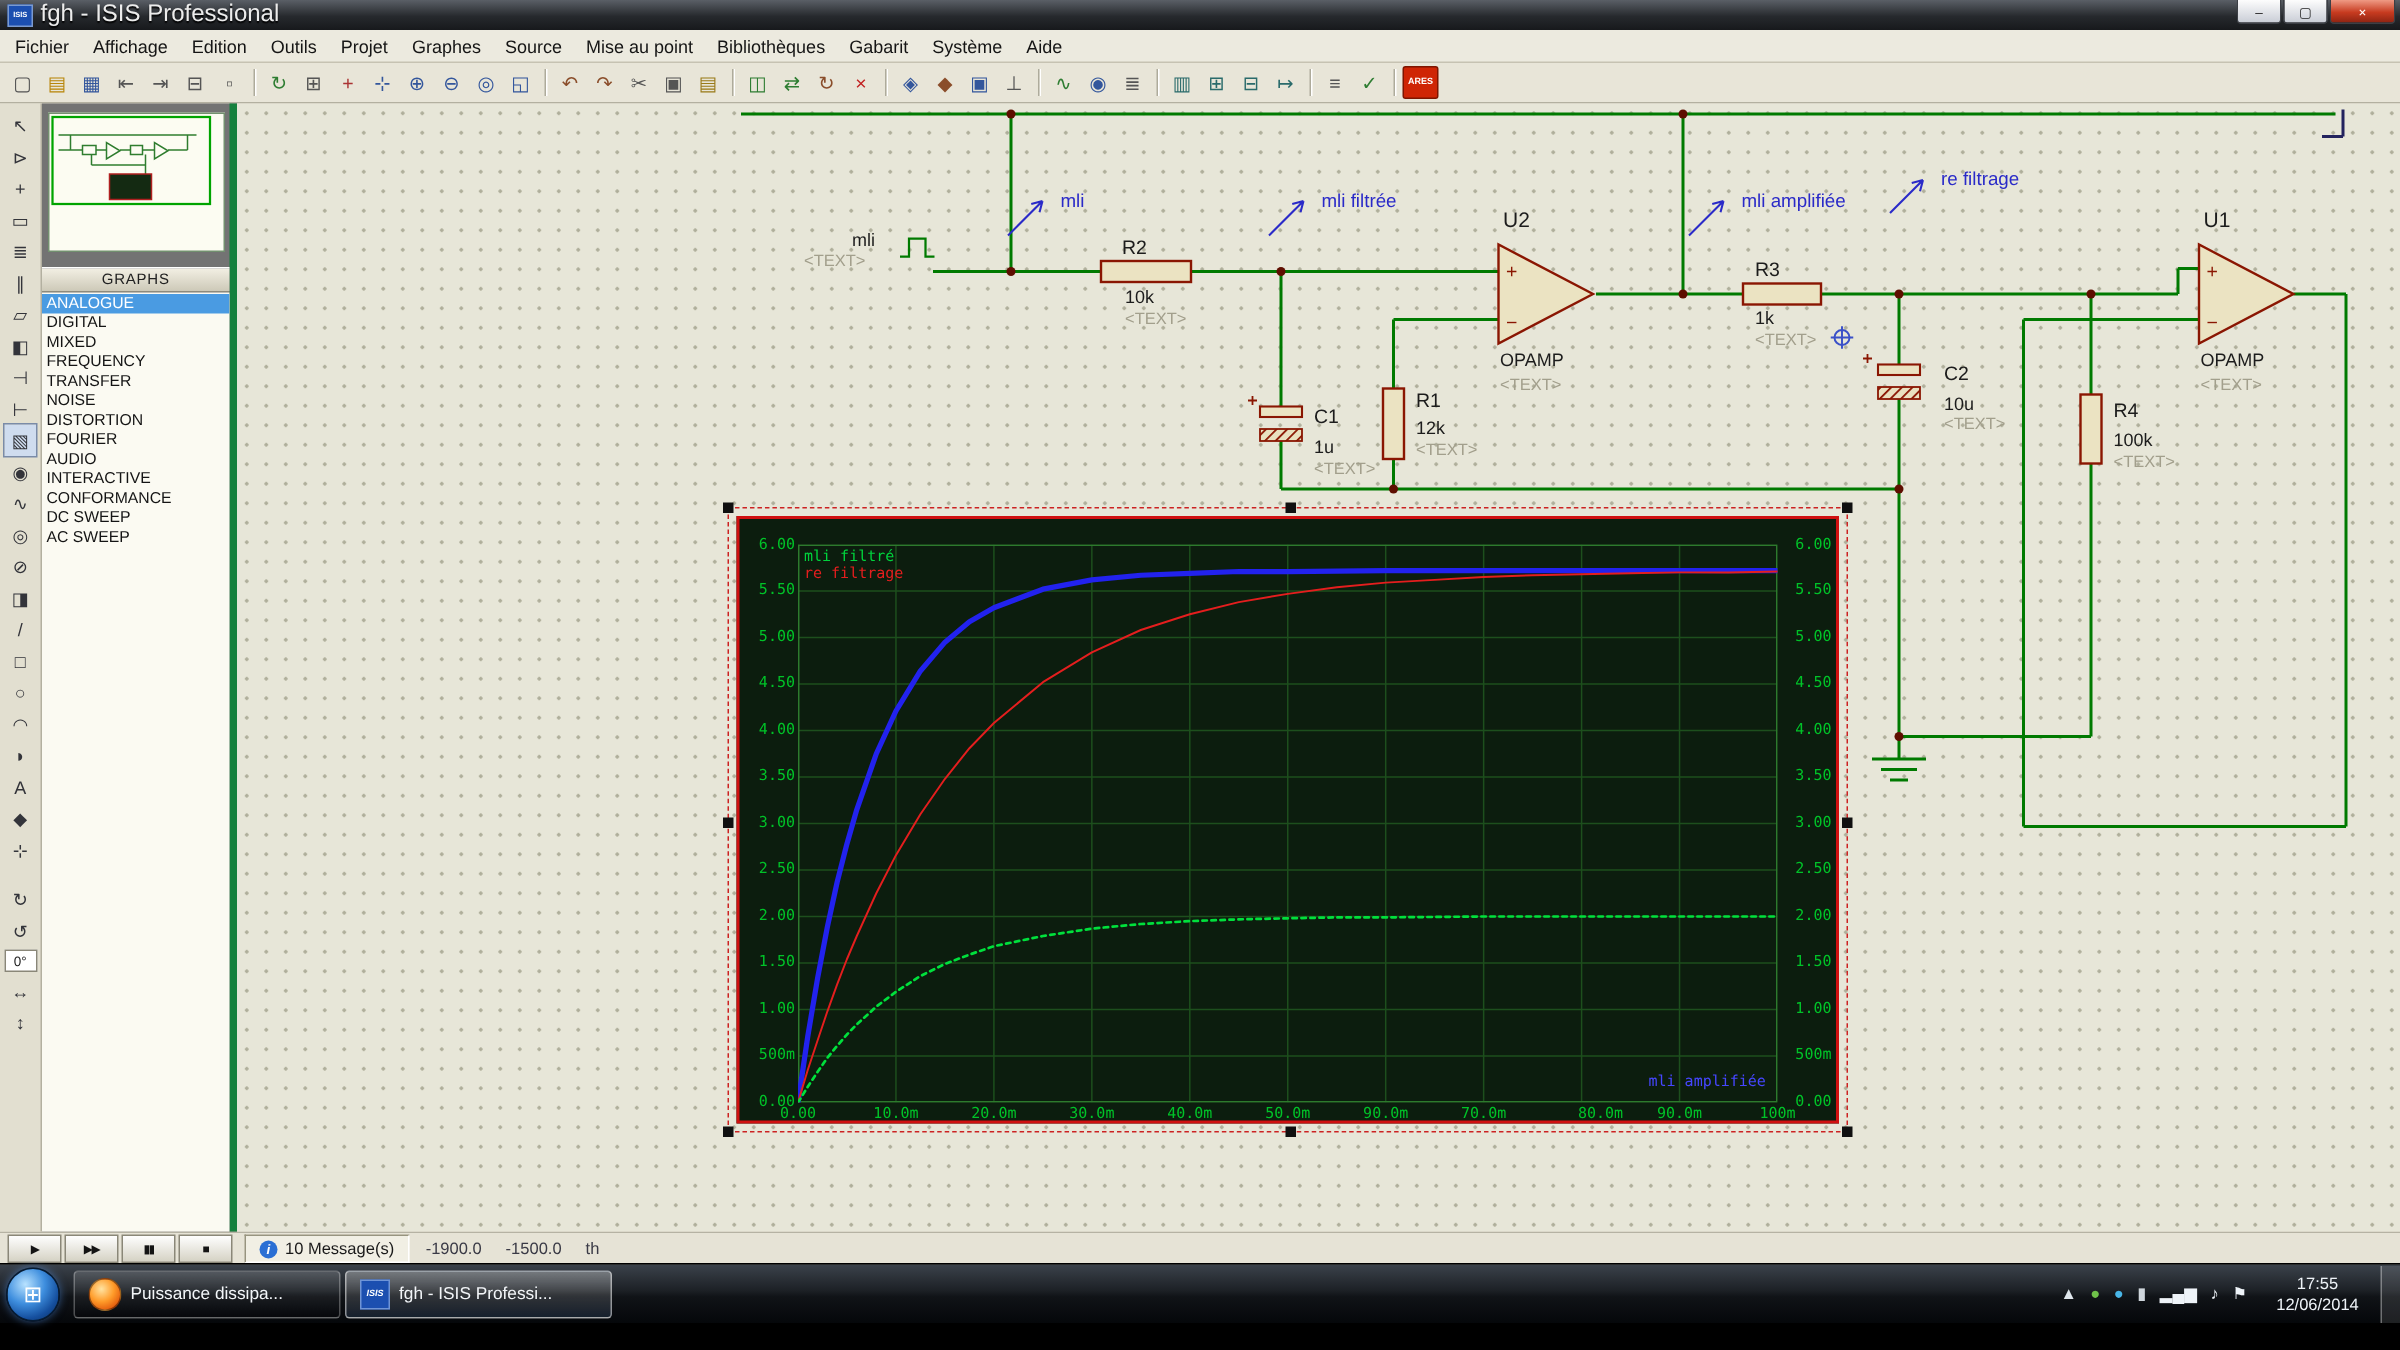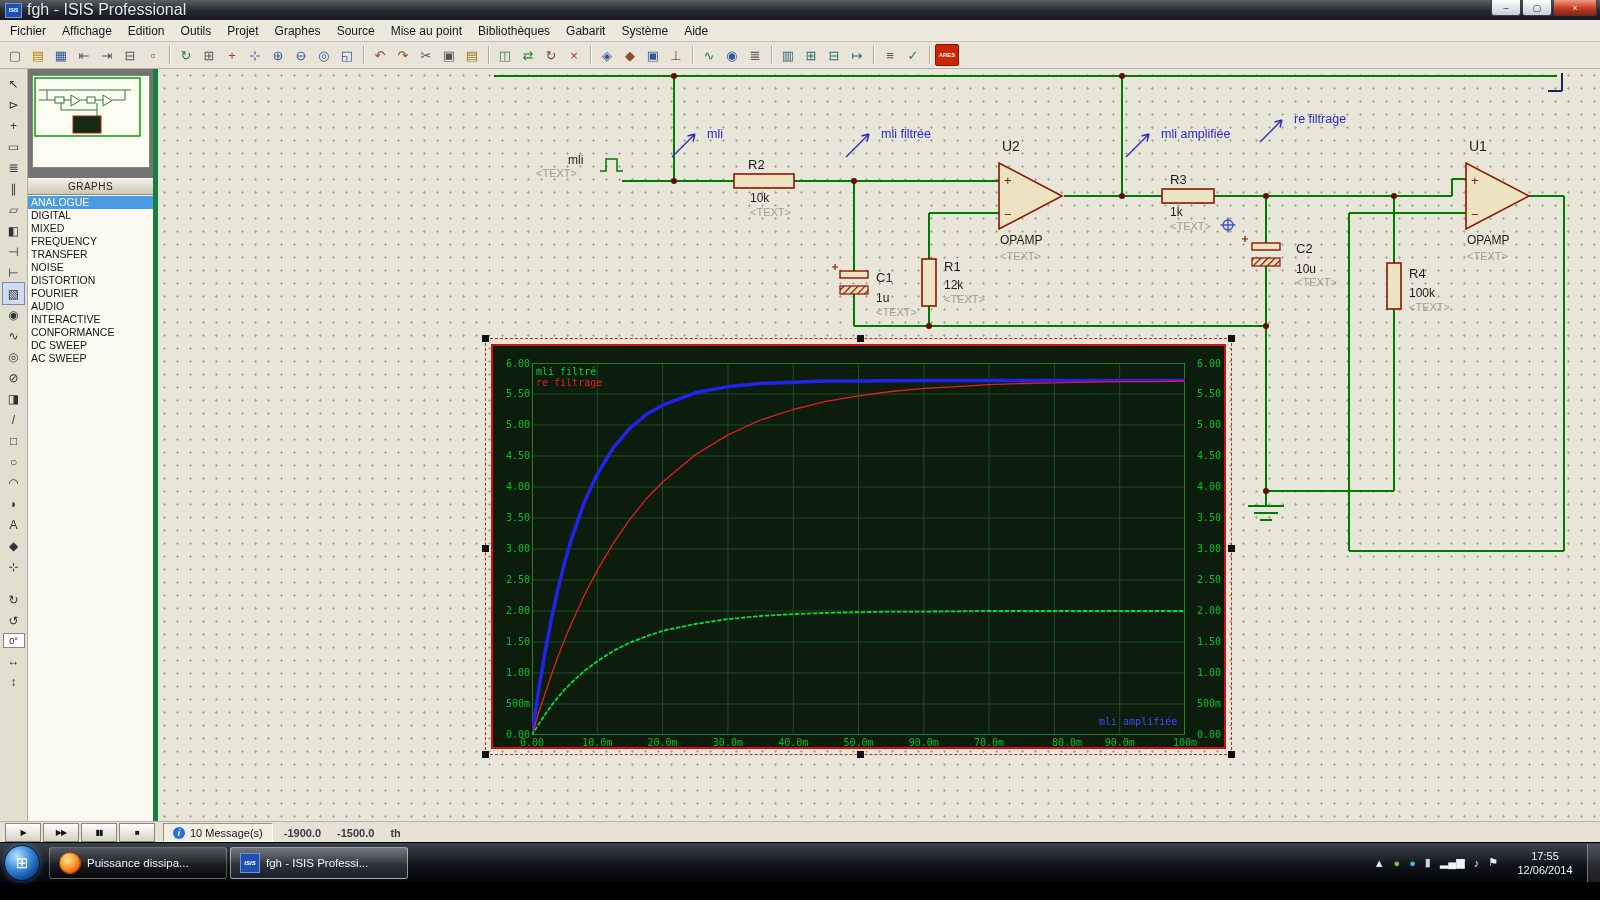--- a/index.html
+++ b/index.html
@@ -55,21 +55,21 @@
   #legend{position:absolute;left:43px;top:20px;font-size:10px;line-height:11px}
   #legend-br{position:absolute;left:606px;top:370px;font-size:10px}
 
   
   #bottombar{height:22px;background:#e6e3d6;border-top:1px solid #b5b2a3;display:flex;align-items:center;padding:0 5px;gap:3px;box-sizing:border-box}
   #sim-controls{display:flex;gap:2px}
   .sim-btn{width:34px;height:17px;background:linear-gradient(#fefefe,#d5d2c4);border:1px solid #8a8778;display:flex;align-items:center;justify-content:center;font-size:8px;color:#141414;letter-spacing:-1px}
   #msgbox{height:17px;display:flex;align-items:center;gap:5px;background:#f1efe4;border:1px solid;border-color:#97947f #fff #fff #97947f;padding:0 9px;font-size:11px;color:#1a1a1a;margin-left:5px}
   #info-ico{width:12px;height:12px;border-radius:50%;background:#2a6fd4;color:#fff;font-size:9px;font-weight:bold;font-style:italic;display:flex;align-items:center;justify-content:center;flex:none}
   #statusbox{flex:1;height:17px;background:#fbfaf1;border:1px solid;border-color:#97947f #fff #fff #97947f;display:flex;align-items:center;padding:0 7px;font-size:11px;color:#1c1c1c}
-  #coords{display:flex;gap:16px;align-items:center;padding:0 8px;font-size:11px;font-weight:bold;color:#3a3a46}
+  #coords{display:flex;gap:16px;align-items:center;padding:0 8px;font-size:11px;font-weight:normal;color:#3a3a46}
 
   
   #taskbar{position:absolute;left:0;top:842px;width:1600px;height:40px;background:linear-gradient(#3b424b,#1c2025 45%,#101317 55%,#05070a);border-top:1px solid #000;display:flex;align-items:center;box-sizing:border-box}
   #start-orb{width:34px;height:34px;margin:0 6px 0 4px;border-radius:50%;background:radial-gradient(circle at 35% 30%,#b8e2ff,#3e8ede 40%,#154f9e 70%,#0a2a56);display:flex;align-items:center;justify-content:center;color:#fff;font-size:15px;border:1px solid #061b33;box-shadow:0 0 6px rgba(90,160,255,.5);flex:none}
   .task-btn{height:30px;margin-left:3px;display:flex;align-items:center;gap:6px;padding:0 9px;width:158px;background:linear-gradient(rgba(255,255,255,.16),rgba(255,255,255,.05) 50%,rgba(0,0,0,.12));border:1px solid rgba(255,255,255,.28);border-radius:3px;color:#f2f5f8;font-size:11.5px;overflow:hidden;white-space:nowrap;flex:none}
   .task-btn.active{background:linear-gradient(rgba(255,255,255,.32),rgba(255,255,255,.14) 50%,rgba(60,85,120,.30));border-color:rgba(255,255,255,.5)}
   #ff-ico{width:20px;height:20px;border-radius:50%;background:radial-gradient(circle at 38% 32%,#ffe3a1,#ff9c2a 45%,#e2590b 80%);flex:none;border:1px solid rgba(0,0,0,.4)}
   .isis-task-ico{width:18px;height:18px;background:#1c4fb0;border:1px solid #6f94d6;color:#fff;font-size:6px;font-weight:bold;font-style:italic;display:flex;align-items:center;justify-content:center;flex:none}
   #tb-spacer{flex:1}
   #tray{display:flex;align-items:center;gap:9px;padding:0 10px;font-size:11px;color:#e3e9ef}

